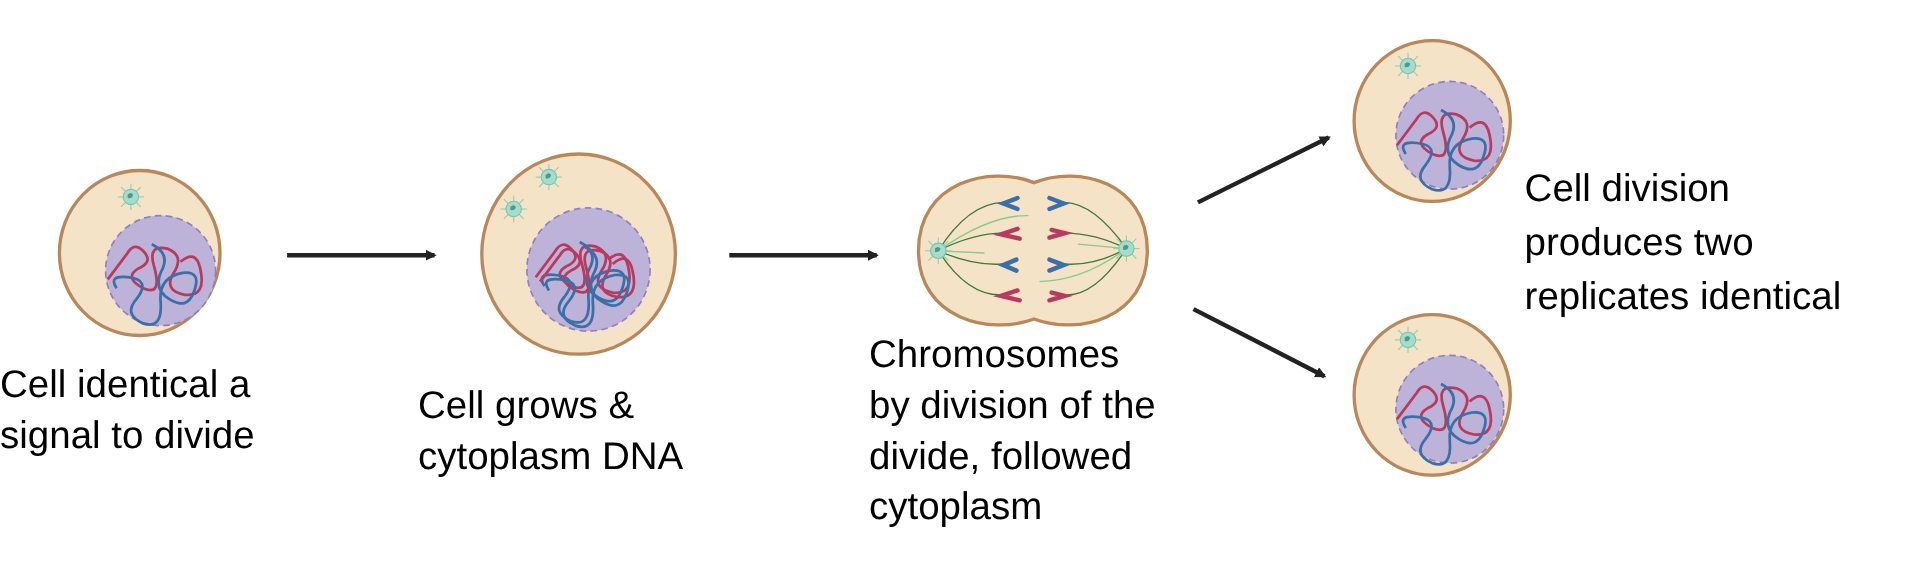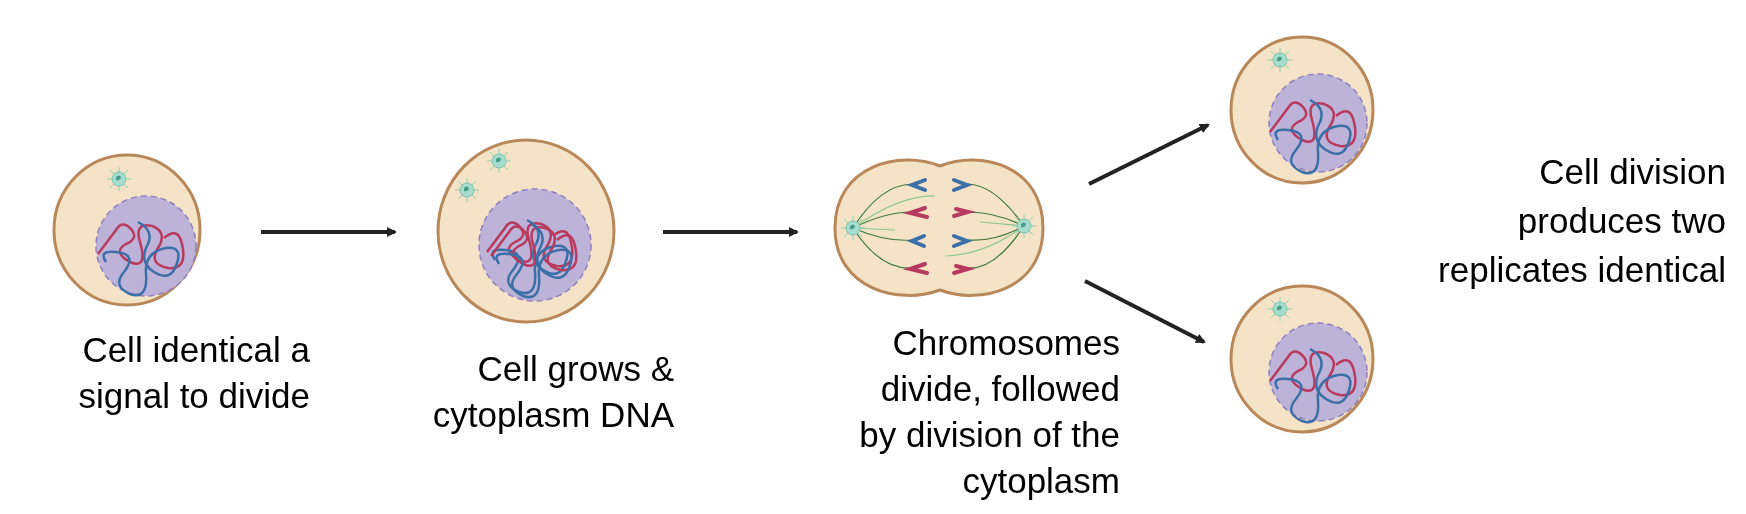--- a/index.html
+++ b/index.html
@@ -1,18 +1,18 @@
 <!DOCTYPE html>
 <html><head>
 <meta charset="utf-8">
 <style>
   html,body{margin:0;padding:0;background:#ffffff;}
   body{width:1746px;height:514px;position:relative;overflow:hidden;font-family:"Liberation Sans",sans-serif;}
   svg.stage{position:absolute;left:0;top:0;}
-  .label{position:absolute;text-align:right;color:#000;font-size:35px;line-height:46px;white-space:nowrap;}
+  .label{position:absolute;text-align:left;color:#000;font-size:35px;line-height:46px;white-space:nowrap;}
   .label span{display:block;}
 </style>
 </head>
 <body>
 
 <svg class="stage" width="1746" height="514" viewBox="0 0 1746 514">
   <defs>
     <marker id="ah" markerWidth="10" markerHeight="10" refX="8" refY="5" orient="auto" markerUnits="userSpaceOnUse">
       <path d="M0,0 L10,5 L0,10 z" fill="#222"></path>
     </marker>
@@ -100,23 +100,23 @@
 </svg>
 
 <div class="label" style="left:0;width:310px;top:327px;">
   <span>Cell identical a</span>
   <span>signal to divide</span>
 </div>
 <div class="label" style="left:380px;width:294px;top:346px;">
   <span>Cell grows &amp;</span>
   <span>cytoplasm DNA</span>
 </div>
-<div class="label" style="left:790px;width:330px;top:320px;">
+<div class="label" style="left:790px;width:330px;top:300px;">
   <span>Chromosomes</span>
+  <span>by division of the</span>
   <span>divide, followed</span>
-  <span>by division of the</span>
   <span>cytoplasm</span>
 </div>
 <div class="label" style="left:1386px;width:340px;top:147px;line-height:49px;">
   <span>Cell division</span>
   <span>produces two</span>
   <span>replicates identical</span>
 </div>
 
 </body></html>

